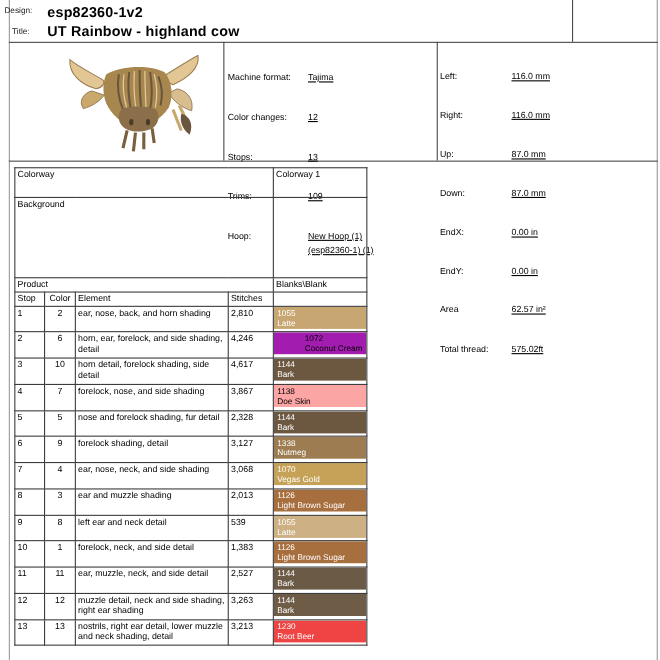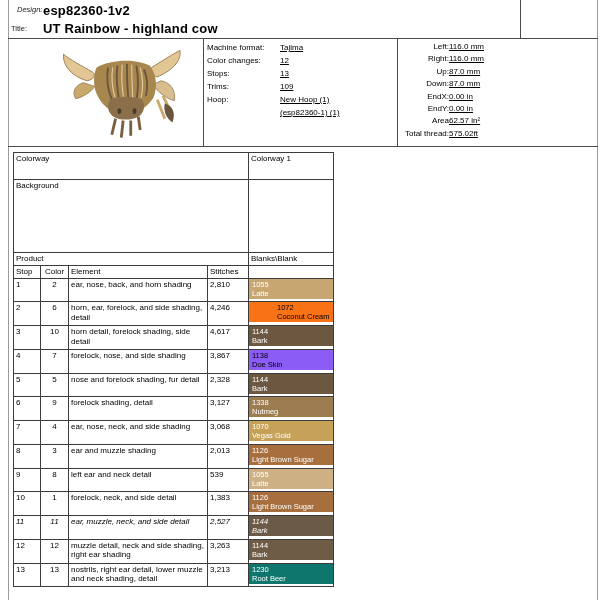--- a/index.html
+++ b/index.html
@@ -5,21 +5,21 @@
   html,body{margin:0;padding:0;background:#fff;}
   .page{position:relative;width:600px;height:600px;background:#ffffff;
         font-family:"Liberation Sans",sans-serif;color:#000;overflow:hidden;}
   .line{position:absolute;}
   .vgray{width:1px;background:#9a9a9a;}
   .vdark{width:1px;background:#4a4a4a;}
   .hdark{height:1px;background:#4a4a4a;}
   .lbl-sm{position:absolute;font-size:7.5px;color:#222;}
   .val-bold{position:absolute;font-size:13px;font-weight:bold;color:#000;letter-spacing:.2px;}
   .kv-block{position:absolute;font-size:8px;line-height:13px;}
-  .kv-row{display:flex;}
+  .kv-row{display:flex;margin-top:23px;}
   .kv-row .k{flex:0 0 auto;}
   .kv-row .v{white-space:pre-line;text-decoration:underline;}
   .machine .k{width:73px;}
   .stats{line-height:12.4px;}
   .stats .k{width:65px;}
   table.sheet{position:absolute;left:13px;top:152px;border-collapse:collapse;
               table-layout:fixed;font-size:8px;}
   table.sheet td{border:1px solid #3c3c3c;vertical-align:top;padding:1px 2px;
                  line-height:9.5px;overflow:hidden;}
   table.sheet td.swatch-cell{padding:0;}
@@ -34,21 +34,21 @@
 <div class="page">
 
   <div class="line vgray" style="left:8px;top:0;height:600px;"></div>
   <div class="line vgray" style="left:597px;top:0;height:600px;"></div>
   <div class="line hdark" style="left:8px;top:38px;width:590px;"></div>
   <div class="line vdark" style="left:520px;top:0;height:38px;"></div>
   <div class="line hdark" style="left:8px;top:146px;width:590px;"></div>
   <div class="line vdark" style="left:203px;top:38px;height:108px;"></div>
   <div class="line vdark" style="left:397px;top:38px;height:108px;"></div>
 
-  <div class="lbl-sm" style="left:17px;top:5px;font-style:italic;">Design:</div>
+  <div class="lbl-sm" style="left:4px;top:5px;">Design:</div>
   <div class="val-bold" style="left:43px;top:3px;">esp82360-1v2</div>
   <div class="lbl-sm" style="left:11px;top:24px;">Title:</div>
   <div class="val-bold" style="left:43px;top:21px;">UT Rainbow - highland cow</div>
 
   <svg class="cow-svg" width="142" height="96" viewBox="0 0 150 100">
 
     <path d="M34,36 C20,32 8,22 9,8 C16,14 28,20 40,27 C44,30 40,35 34,36 Z" fill="#E2C795" stroke="#9a7d50" stroke-width="1"></path>
     <path d="M108,32 C122,26 134,16 132,4 C124,8 112,16 102,22 C98,25 102,30 108,32 Z" fill="#E2C795" stroke="#9a7d50" stroke-width="1"></path>
 
     <path d="M30,38 C22,40 17,48 22,55 C30,53 38,48 42,42 Z" fill="#C9A86B" stroke="#8a6f4a" stroke-width="0.8"></path>
@@ -85,21 +85,21 @@
         <span class="k">Trims:</span>
         <span class="v">109</span>
       </div>
       <div class="kv-row">
         <span class="k">Hoop:</span>
         <span class="v">New Hoop (1)
 (esp82360-1) (1)</span>
       </div>
     </div>
 
-  <div class="kv-block stats" style="left:384px;top:41px;width:190px;text-align:right;" id="stats-rows">
+  <div class="kv-block stats" style="left:400px;top:41px;width:190px;" id="stats-rows">
       <div class="kv-row">
         <span class="k">Left:</span>
         <span class="v">116.0 mm</span>
       </div>
       <div class="kv-row">
         <span class="k">Right:</span>
         <span class="v">116.0 mm</span>
       </div>
       <div class="kv-row">
         <span class="k">Up:</span>
@@ -168,21 +168,21 @@
               <div>Latte</div>
             </div>
           </td>
         </tr>
         <tr style="height: 23.77px;">
           <td>2</td>
           <td class="thickR">6</td>
           <td>horn, ear, forelock, and side shading, detail</td>
           <td>4,246</td>
           <td class="swatch-cell">
-            <div class="swatch" style="background: #f97316; color: rgb(0, 0, 0); padding-left: 28px;">
+            <div class="swatch" style="background: #a21caf; color: rgb(0, 0, 0); padding-left: 28px;">
               <div>1072</div>
               <div>Coconut Cream</div>
             </div>
           </td>
         </tr>
         <tr style="height: 23.77px;">
           <td>3</td>
           <td class="thickR">10</td>
           <td>horn detail, forelock shading, side detail</td>
           <td>4,617</td>
@@ -192,21 +192,21 @@
               <div>Bark</div>
             </div>
           </td>
         </tr>
         <tr style="height: 23.77px;">
           <td>4</td>
           <td class="thickR">7</td>
           <td>forelock, nose, and side shading</td>
           <td>3,867</td>
           <td class="swatch-cell">
-            <div class="swatch" style="background: #8b5cf6; color: rgb(0, 0, 0);">
+            <div class="swatch" style="background: #fca5a5; color: rgb(0, 0, 0);">
               <div>1138</div>
               <div>Doe Skin</div>
             </div>
           </td>
         </tr>
         <tr style="height: 23.77px;">
           <td>5</td>
           <td class="thickR">5</td>
           <td>nose and forelock shading, fur detail</td>
           <td>2,328</td>
@@ -270,21 +270,21 @@
           <td class="thickR">1</td>
           <td>forelock, neck, and side detail</td>
           <td>1,383</td>
           <td class="swatch-cell">
             <div class="swatch" style="background: rgb(167, 110, 62); color: rgb(255, 255, 255);">
               <div>1126</div>
               <div>Light Brown Sugar</div>
             </div>
           </td>
         </tr>
-        <tr style="height: 23.77px; font-style: italic;">
+        <tr style="height: 23.77px;">
           <td>11</td>
           <td class="thickR">11</td>
           <td>ear, muzzle, neck, and side detail</td>
           <td>2,527</td>
           <td class="swatch-cell">
             <div class="swatch" style="background: rgb(107, 90, 69); color: rgb(255, 255, 255);">
               <div>1144</div>
               <div>Bark</div>
             </div>
           </td>
@@ -300,21 +300,21 @@
               <div>Bark</div>
             </div>
           </td>
         </tr>
         <tr style="height: 23.77px;">
           <td>13</td>
           <td class="thickR">13</td>
           <td>nostrils, right ear detail, lower muzzle and neck shading, detail</td>
           <td>3,213</td>
           <td class="swatch-cell">
-            <div class="swatch" style="background: #0f766e; color: rgb(255, 255, 255);">
+            <div class="swatch" style="background: #ef4444; color: rgb(255, 255, 255);">
               <div>1230</div>
               <div>Root Beer</div>
             </div>
           </td>
         </tr>
       </tbody>
   </table>
 
 </div>
 

